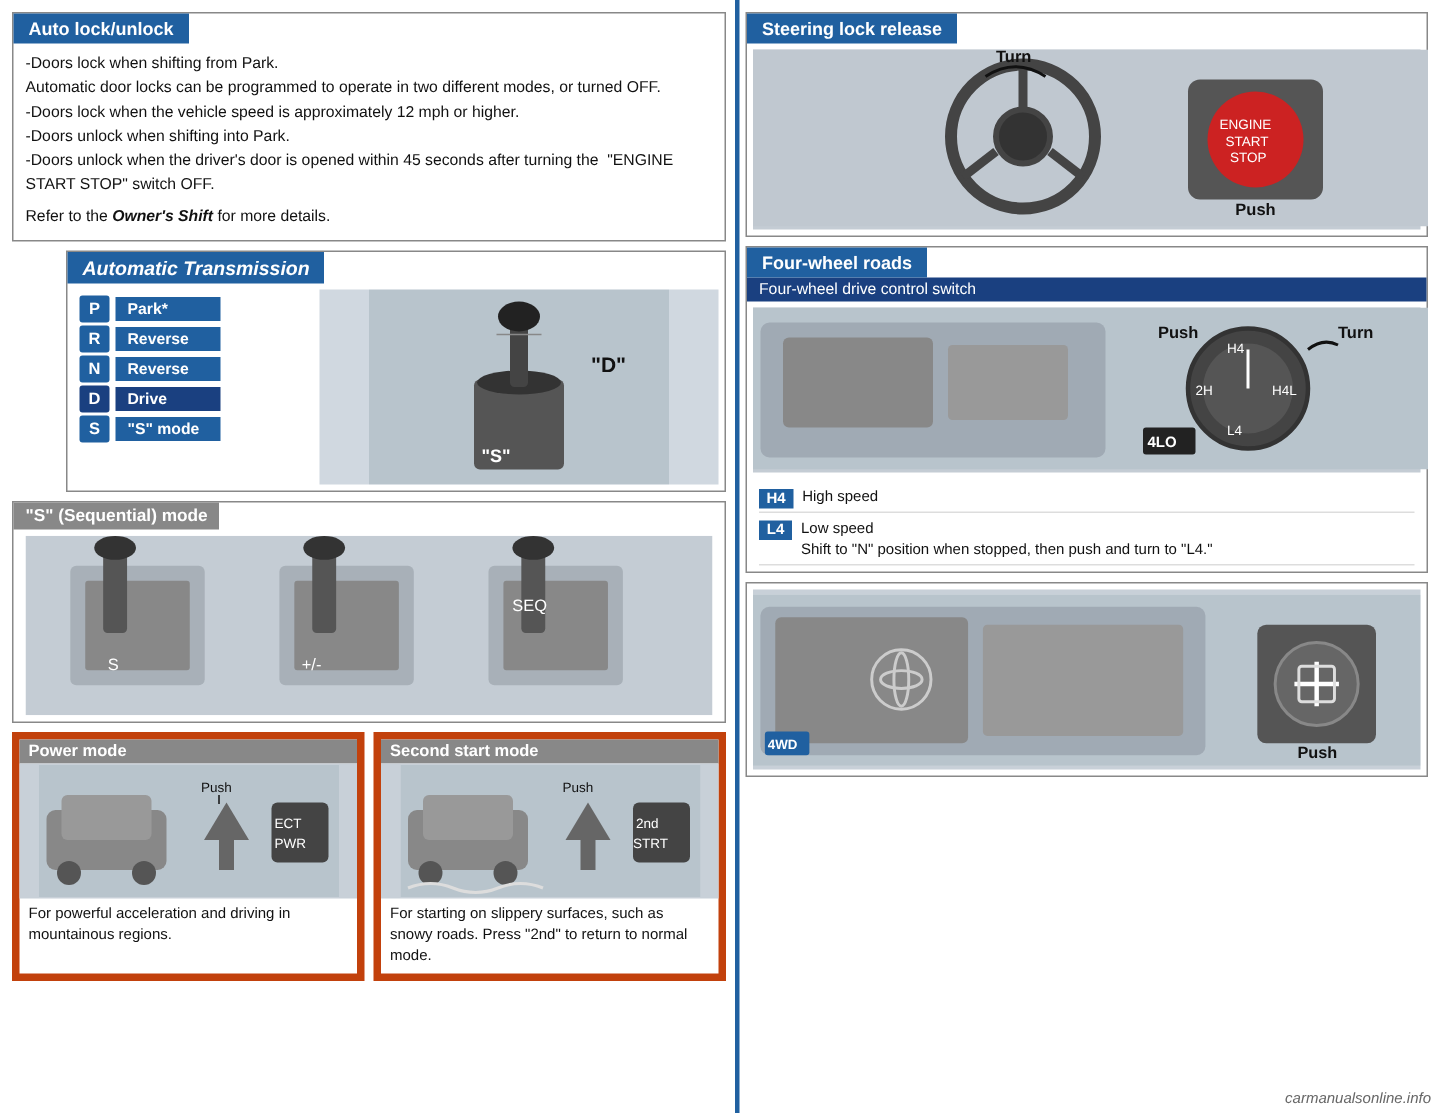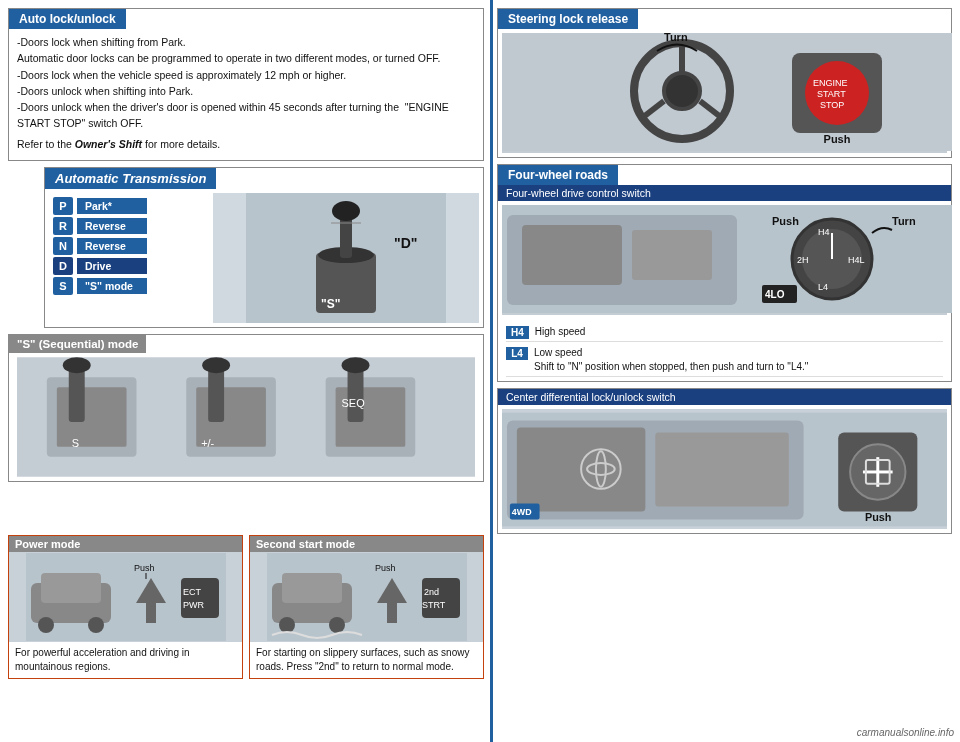--- a/index.html
+++ b/index.html
@@ -153,22 +153,21 @@
     }
 
     
     .bottom-modes {
       display: flex;
       gap: 6px;
     }
 
     .mode-box {
       flex: 1;
-      border: 1px solid #c2410c;
-      margin-top: 47px;
+      border: 5px solid #c2410c;
     }
 
     .mode-header {
       background: #888;
       color: #fff;
       font-size: 11px;
       font-weight: bold;
       padding: 2px 6px;
     }
 
@@ -500,21 +499,20 @@
           <div class="legend-text">High speed</div>
         </div>
         <div class="legend-row">
           <div class="legend-badge">L4</div>
           <div class="legend-text">Low speed<br>Shift to "N" position when stopped, then push and turn to "L4."</div>
         </div>
       </div>
     </div>
 
     <div class="center-diff-section">
-      <div class="sub-section-header">Center differential lock/unlock switch</div>
       <div class="center-diff-image">
         <svg width="450" height="115" viewBox="0 0 450 115">
           <rect x="0" y="0" width="450" height="115" fill="#b8c4cc"></rect>
 
           <rect x="5" y="8" width="300" height="100" rx="6" fill="#a0aab4"></rect>
           <rect x="15" y="15" width="130" height="85" rx="4" fill="#888"></rect>
           <rect x="155" y="20" width="135" height="75" rx="3" fill="#999"></rect>
 
           <circle cx="100" cy="57" r="20" fill="none" stroke="#ccc" stroke-width="2"></circle>
           <ellipse cx="100" cy="57" rx="14" ry="6" fill="none" stroke="#ccc" stroke-width="2"></ellipse>

